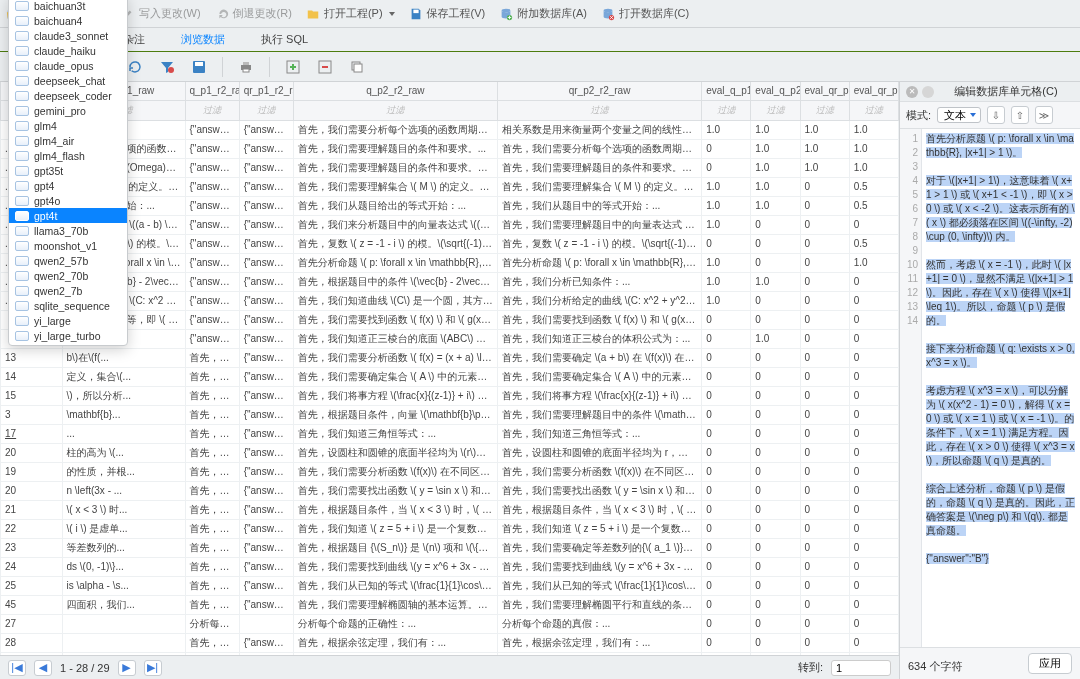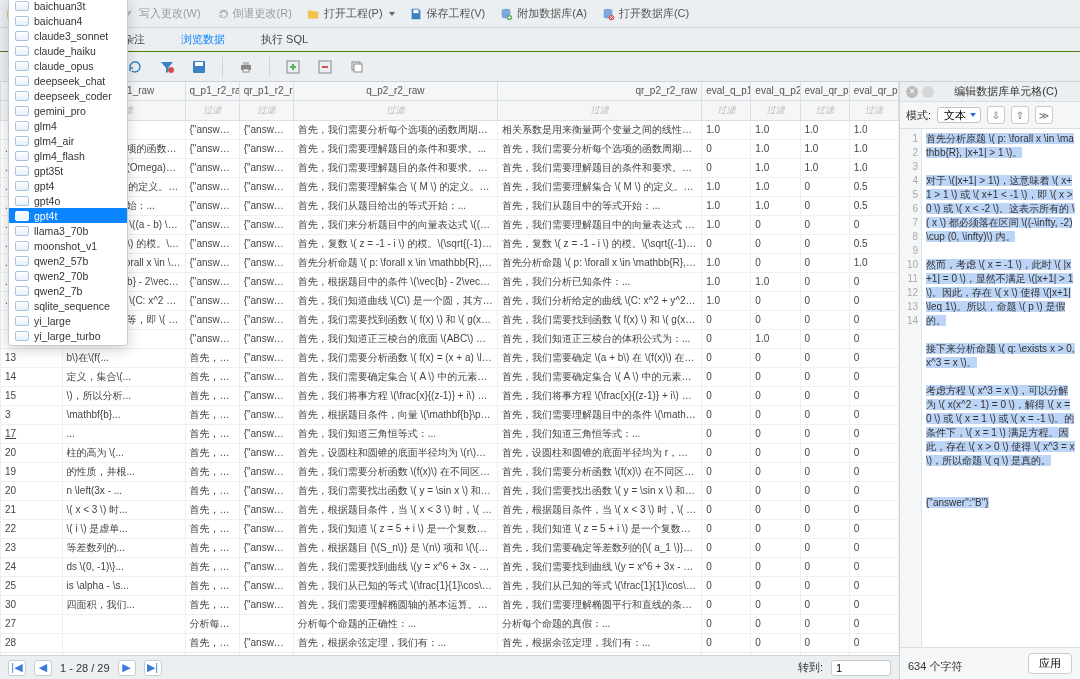--- a/index.html
+++ b/index.html
@@ -193,21 +193,21 @@
   <div class="main">
     <div class="table-wrap">
       <table id="data-table">
         <thead>
             <tr id="thead-row">
               <th style="width: 50px;"></th>
               <th style="width: 100px;">qr_p2_r1_raw</th>
               <th style="width: 44px;">q_p1_r2_raw</th>
               <th style="width: 44px;">qr_p1_r2_raw</th>
               <th style="width: 166px;">q_p2_r2_raw</th>
-              <th style="width: 166px; text-align: right;">qr_p2_r2_raw</th>
+              <th style="width: 166px;">qr_p2_r2_raw</th>
               <th style="width: 40px;">eval_q_p1</th>
               <th style="width: 40px;">eval_q_p2</th>
               <th style="width: 40px;">eval_qr_p1</th>
               <th style="width: 40px;">eval_qr_p2</th>
             </tr>
             <tr id="thead-filter">
               <th style="width: 50px;"></th>
               <th style="width: 100px;"><span class="filter">过滤</span></th>
               <th style="width: 44px;"><span class="filter">过滤</span></th>
               <th style="width: 44px;"><span class="filter">过滤</span></th>
@@ -514,21 +514,21 @@
               <td style="width: 44px;">首先，我们从已知的等式 \(\frac{1}{1}\cos\alpha - \cos...</td>
               <td style="width: 44px;">{"answer":"B"}</td>
               <td style="width: 166px;">首先，我们从已知的等式 \(\frac{1}{1}\cos\alpha - \cos...</td>
               <td style="width: 166px;">首先，我们从已知的等式 \(\frac{1}{1}\cos\alpha - \cos\alpha - \sin...</td>
               <td style="width: 40px;">0</td>
               <td style="width: 40px;">0</td>
               <td style="width: 40px;">0</td>
               <td style="width: 40px;">0</td>
             </tr>
             <tr>
-              <td style="width: 50px;">30</td>
+              <td style="width: 50px;">45</td>
               <td style="width: 100px;">四面积，我们...</td>
               <td style="width: 44px;">首先，我们需要理解椭圆平行于直线的条件：...</td>
               <td style="width: 44px;">{"answer":"A"}</td>
               <td style="width: 166px;">首先，我们需要理解椭圆轴的基本运算。包括向量加法，减法...</td>
               <td style="width: 166px;">首先，我们需要理解椭圆平行和直线的条件：...</td>
               <td style="width: 40px;">0</td>
               <td style="width: 40px;">0</td>
               <td style="width: 40px;">0</td>
               <td style="width: 40px;">0</td>
             </tr>
@@ -617,20 +617,21 @@
           <div><span class="hi">首先分析原题 \( p: \forall x \in \mathbb{R}, |x+1| &gt; 1 \)。</span></div>
           <div>&nbsp;</div>
           <div><span class="hi">对于 \(|x+1| &gt; 1\)，这意味着 \( x+1 &gt; 1 \) 或 \( x+1 &lt; -1 \)，即 \( x &gt; 0 \) 或 \( x &lt; -2 \)。这表示所有的 \( x \) 都必须落在区间 \((-\infty, -2) \cup (0, \infty)\) 内。</span></div>
           <div>&nbsp;</div>
           <div><span class="hi">然而，考虑 \( x = -1 \)，此时 \( |x+1| = 0 \)，显然不满足 \(|x+1| &gt; 1\)。因此，存在 \( x \) 使得 \(|x+1| \leq 1\)。所以，命题 \( p \) 是假的。</span></div>
           <div>&nbsp;</div>
           <div><span class="hi">接下来分析命题 \( q: \exists x &gt; 0, x^3 = x \)。</span></div>
           <div>&nbsp;</div>
           <div><span class="hi">考虑方程 \( x^3 = x \)，可以分解为 \( x(x^2 - 1) = 0 \)，解得 \( x = 0 \) 或 \( x = 1 \) 或 \( x = -1 \)。的条件下，\( x = 1 \) 满足方程。因此，存在 \( x &gt; 0 \) 使得 \( x^3 = x \)，所以命题 \( q \) 是真的。</span></div>
           <div>&nbsp;</div>
+          <div><span class="hi">综合上述分析，命题 \( p \) 是假的，命题 \( q \) 是真的。因此，正确答案是 \(\neg p\) 和 \(q\). 都是真命题。</span></div>
           <div>&nbsp;</div>
           <div><span class="hi">{"answer":"B"}</span></div>
         </div>
     </div>
     <div class="side-foot">
       <div>
         <div>634 个字符</div>
       </div>
       <button style="font-size:11px;padding:2px 10px;border:1px solid #c7ccd1;border-radius:4px;background:#fff;cursor:pointer">应用</button>
     </div>

